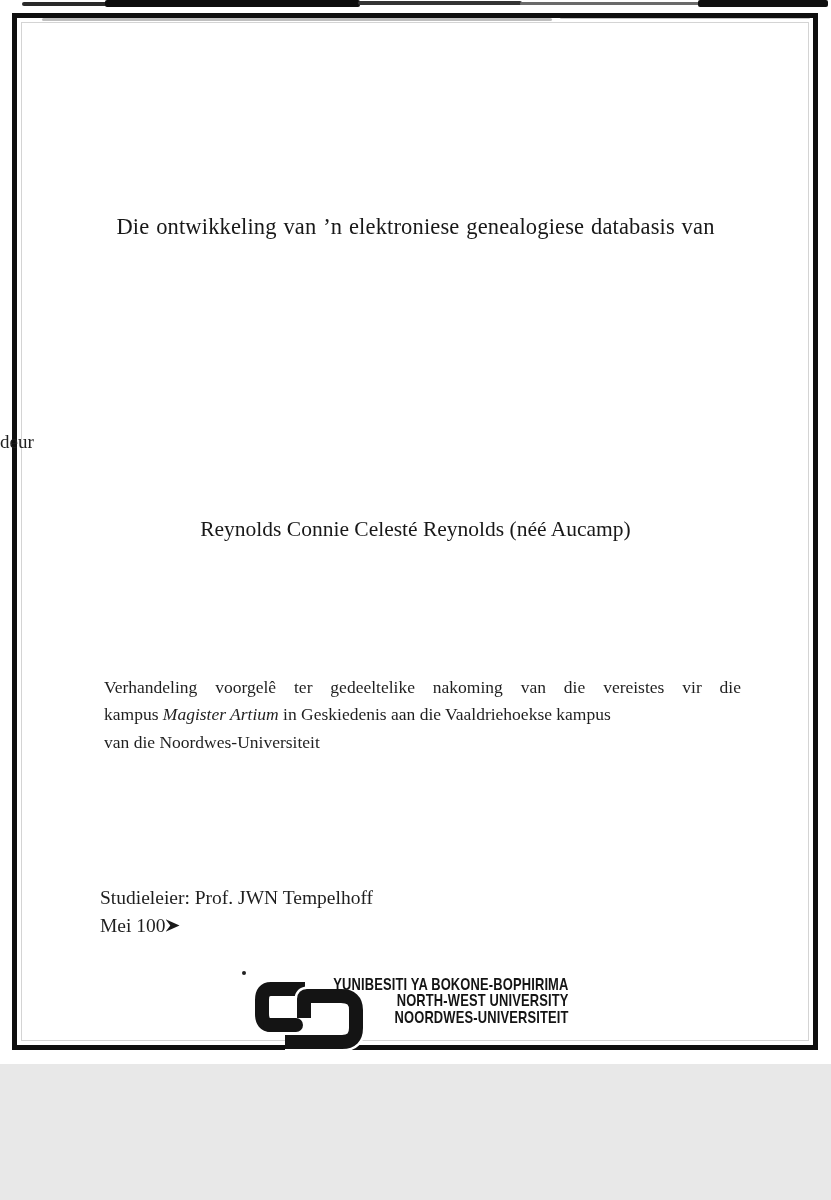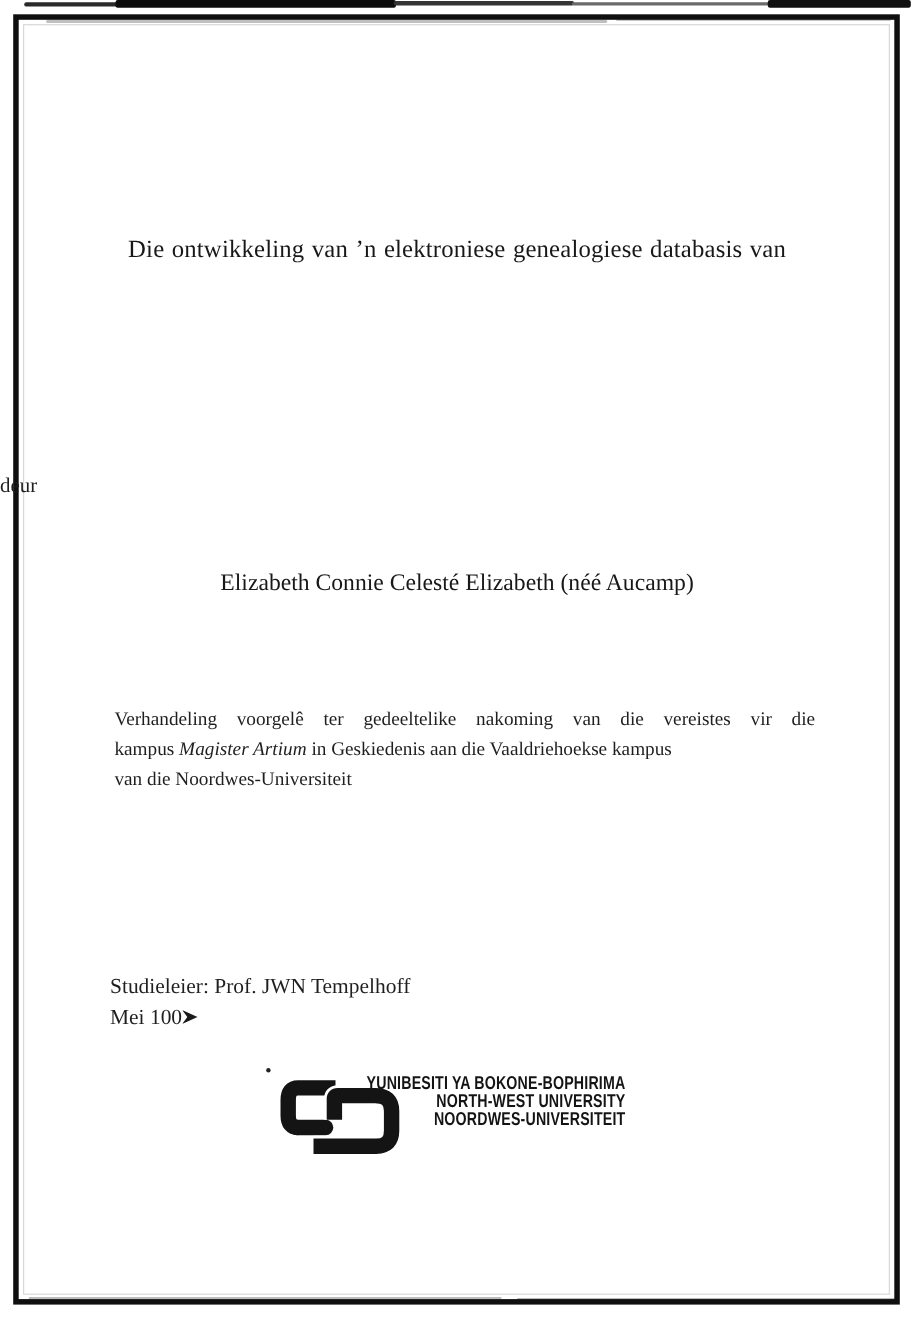--- a/index.html
+++ b/index.html
@@ -1,18 +1,18 @@
 <!DOCTYPE html>
 <html><head>
 <meta charset="utf-8">
 <style>
   html,body{margin:0;padding:0;background:#e8e8e8;}
   .page{
     position:relative;
-    width:831px;height:1200px;
+    width:831px;height:1064px;
     margin:0 auto;
     background:#ffffff;
     overflow:hidden;
     font-family:"Liberation Serif","DejaVu Serif",serif;
     color:#1f1f1f;
   }
   
   .frame{
     position:absolute;left:12px;top:13px;right:13px;bottom:14px;
     border:5px solid #0f0f0f;
@@ -34,21 +34,21 @@
   .byline{
     position:absolute;left:0;right:0;top:431px;
     font-size:19px;line-height:22px;
   }
   .author{
     position:absolute;left:0;right:0;top:514px;
     text-align:center;font-size:21.5px;line-height:30px;
     color:#181818;
   }
   .statement{
-    position:absolute;left:104px;width:637px;top:640px;
+    position:absolute;left:104px;width:637px;top:674px;
     font-size:17.5px;line-height:27.3px;
   }
   .statement .just{text-align:justify;text-align-last:justify;}
   .statement .ital{font-style:italic;text-align:right;}
   .supervisor{
     position:absolute;left:100px;top:884px;
     font-size:19.5px;line-height:28px;
   }
   
   .seven{
@@ -87,21 +87,21 @@
 
   <div class="frame"></div>
   <div class="frame-inner"></div>
 
   <div class="title">
     <div>Die ontwikkeling van ’n elektroniese genealogiese databasis van</div>
   </div>
 
   <div class="byline">deur</div>
 
-  <div class="author">Elizabeth Connie Celesté Elizabeth (néé Aucamp)</div>
+  <div class="author">Reynolds Connie Celesté Reynolds (néé Aucamp)</div>
 
   <div class="statement">
     <div class="just">Verhandeling voorgelê ter gedeeltelike nakoming van die vereistes vir die</div>
     <div><span>kampus </span><span class="ital">Magister Artium</span><span> in Geskiedenis aan die Vaaldriehoekse kampus</span></div>
     <div>van die Noordwes-Universiteit</div>
   </div>
 
   <div class="supervisor">
     <div>Studieleier: Prof. JWN Tempelhoff</div>
     <div><span>Mei 100</span><span class="seven">7</span></div>

